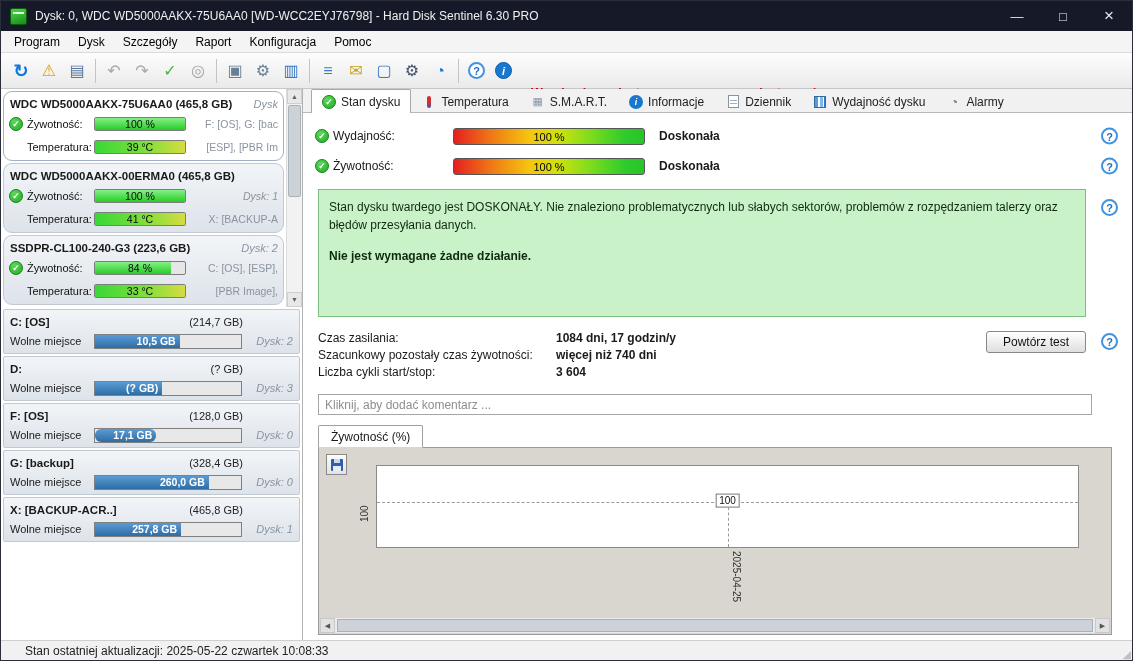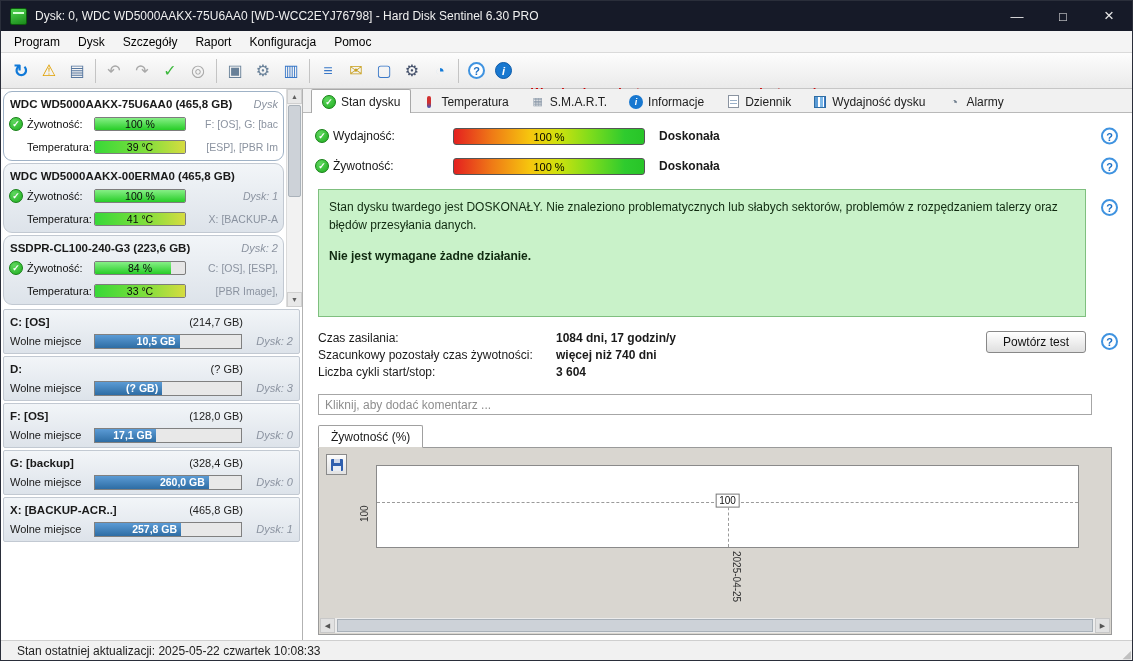--- a/index.html
+++ b/index.html
@@ -118,21 +118,21 @@
   .hgrid { position:absolute; left:0; right:0; top:36px; border-top:1px dashed #9a9a9a; }
   .vgrid { position:absolute; left:50%; top:36px; bottom:0; border-left:1px dashed #9a9a9a; }
   .pt-dot { position:absolute; left:50%; top:36px; width:5px; height:5px; margin:-2px 0 0 -3px; background:#222; border-radius:50%; }
   .pt-label { position:absolute; left:50%; top:36px; transform:translate(-50%,-60%); background:#fff; border:1px solid #777; font-size:10px; padding:0 3px; line-height:12px; color:#111; }
   .ytick { position:absolute; left:40px; top:40px; height:34px; writing-mode:vertical-rl; transform:rotate(180deg); font-size:10px; color:#333; }
   .xlabel { position:absolute; left:calc(57px + (100% - 89px)/2 + 3px); top:calc(100% - 83px); height:64px; writing-mode:vertical-rl; font-size:10px; color:#333; }
   .chart-hscroll { position:absolute; left:1px; right:1px; bottom:1px; height:15px; background:#ececec; display:flex; }
   .hs-arrow { width:15px; flex:0 0 15px; display:flex; align-items:center; justify-content:center; font-size:7px; color:#555; background:#e2e2e2; border:1px solid #c8c8c8; }
   .hs-thumb { flex:1; margin:1px 2px; background:#cdd2d8; border:1px solid #a8b0b8; }
 
-  .statusbar { flex:0 0 20px; height:20px; background:#f1f1f1; border-top:1px solid #cfcfcf; display:flex; align-items:center; padding-left:16px; position:relative; font-size:12px; color:#222; }
+  .statusbar { flex:0 0 20px; height:20px; background:#f1f1f1; border-top:1px solid #cfcfcf; display:flex; align-items:center; padding-left:24px; position:relative; font-size:12px; color:#222; }
   .grip { position:absolute; right:1px; bottom:0; color:#c0c0c0; font-size:11px; line-height:11px; }
 </style>
 </head>
 <body>
 
 <div class="window">
 
   <div class="titlebar">
     <span class="app-icon"></span>
     <span class="title-text">Dysk: 0, WDC WD5000AAKX-75U6AA0 [WD-WCC2EYJ76798]  -  Hard Disk Sentinel 6.30 PRO</span>
@@ -297,21 +297,21 @@
         </div>
 
         <div class="part-entry">
           <div class="part-head">
             <span class="part-name">F: [OS]</span>
             <span class="part-size">(128,0 GB)</span>
           </div>
           <div class="part-row">
             <span class="part-label">Wolne miejsce</span>
             <span class="free-bar">
-              <span class="free-fill" style="width: 42%;">17,1 GB</span>
+              <span class="free-fill" style="width: 42%; border-radius: 6px;">17,1 GB</span>
             </span>
             <span class="part-disk">Dysk: 0</span>
           </div>
         </div>
 
         <div class="part-entry">
           <div class="part-head">
             <span class="part-name">G: [backup]</span>
             <span class="part-size">(328,4 GB)</span>
           </div>

